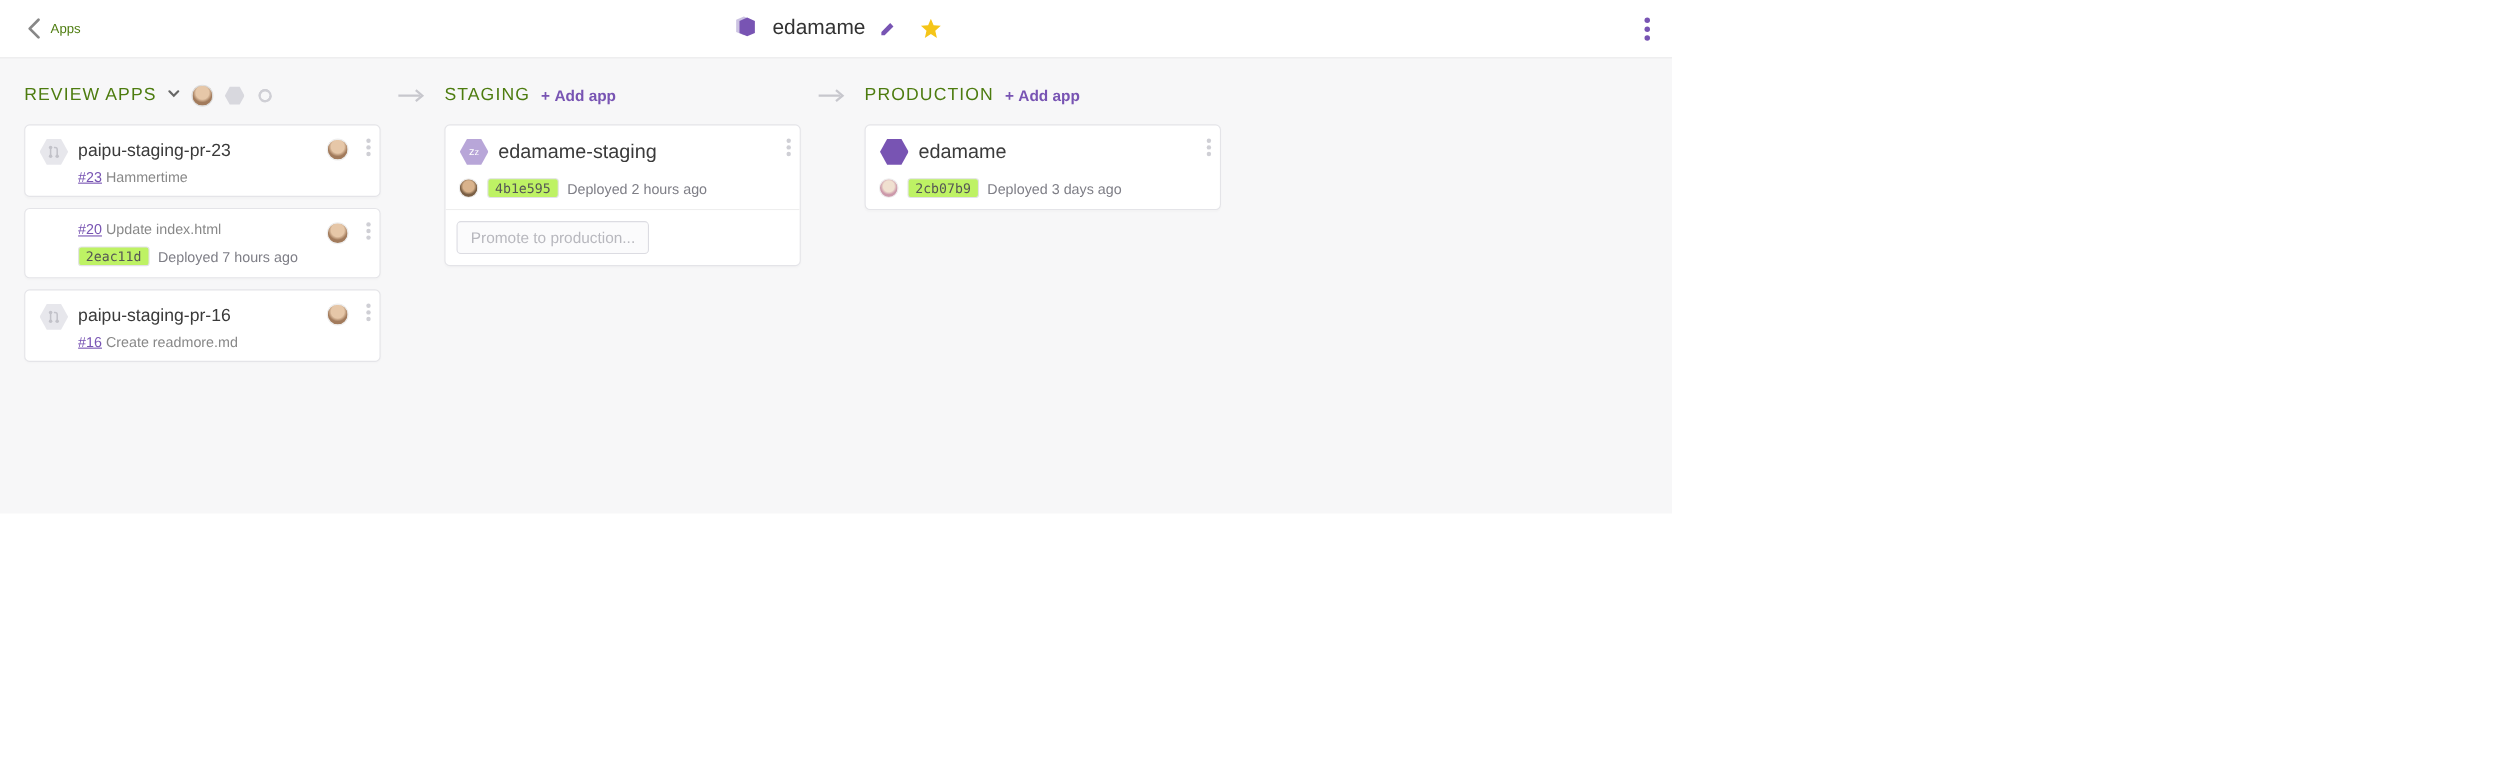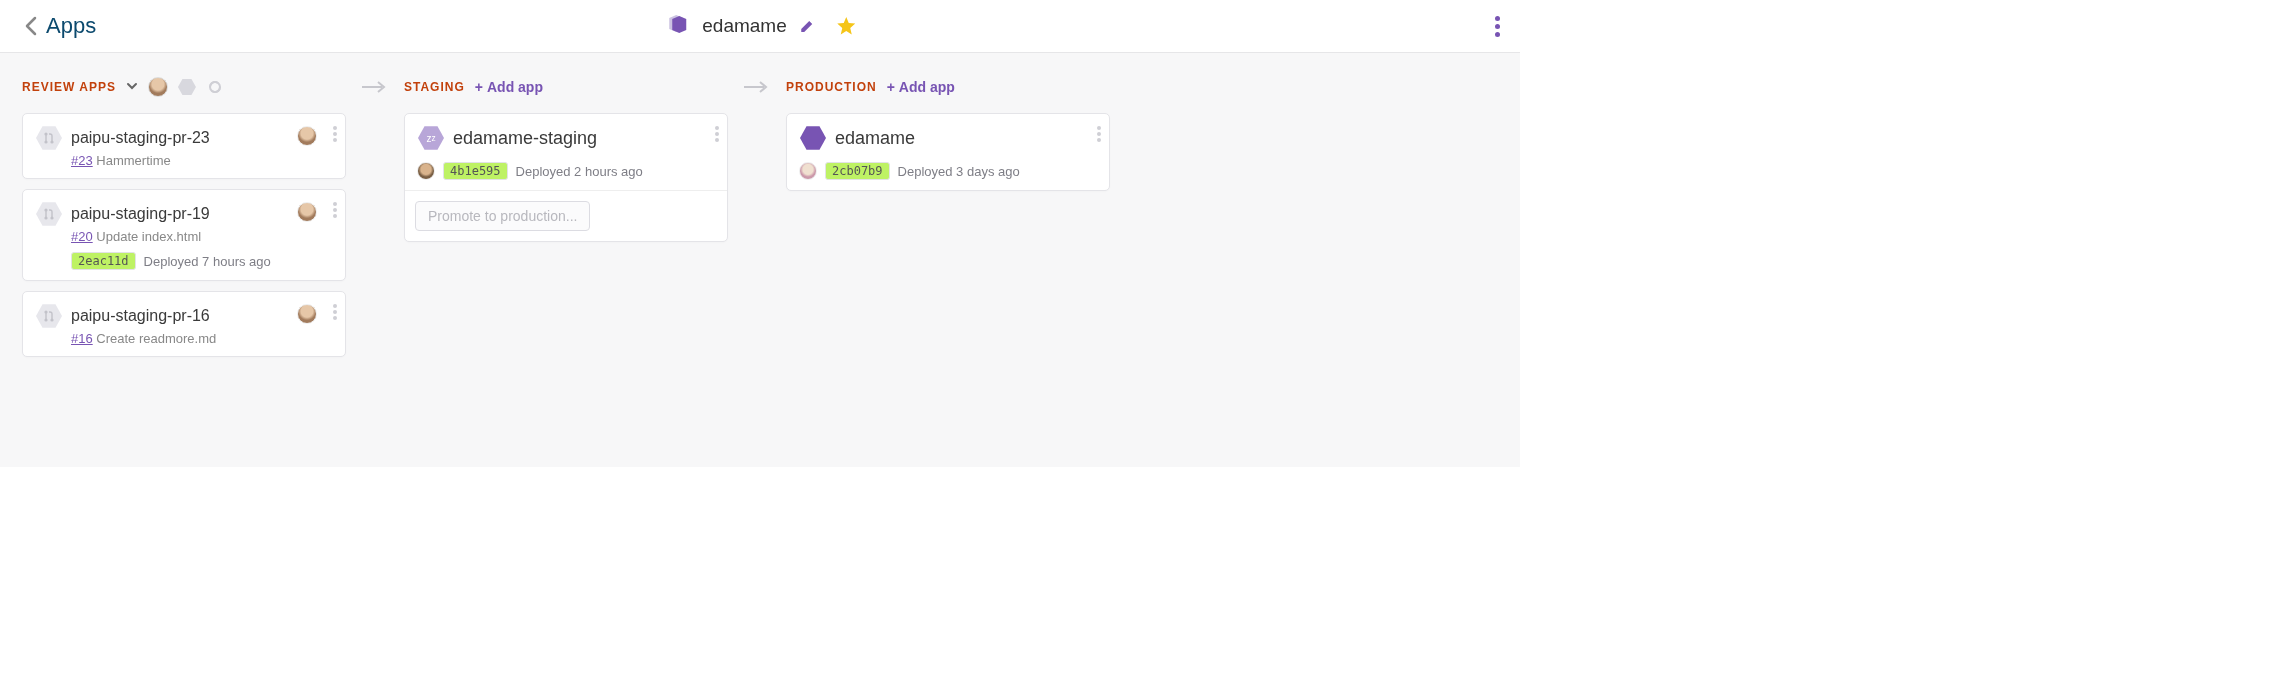--- a/index.html
+++ b/index.html
@@ -22,22 +22,22 @@
     position: relative;
   }
   .back-chevron {
     color: #888;
     margin-right: 8px;
     cursor: pointer;
     display: flex;
     align-items: center;
   }
   .back-label {
-    font-size: 22px;
-    color: #0c4a6e;
+    font-size: 12px;
+    color: #4d7c0f;
   }
   .title-center {
     position: absolute;
     left: 50%;
     transform: translateX(-50%);
     display: flex;
     align-items: center;
     gap: 12px;
   }
   .pipeline-icon {
@@ -83,25 +83,25 @@
 
   .column { width: 324px; flex-shrink: 0; }
   .col-header {
     display: flex;
     align-items: center;
     gap: 10px;
     margin-bottom: 14px;
     height: 24px;
   }
   .col-title {
-    font-size: 12px;
+    font-size: 16px;
     letter-spacing: 1px;
-    color: #c2410c;
+    color: #4d7c0f;
     text-transform: uppercase;
-    font-weight: 700;
+    font-weight: 400;
   }
   .chev-down { color: #666; }
   .header-avatar {
     width: 20px; height: 20px; border-radius: 50%;
     background: radial-gradient(circle at 50% 35%, #e6c7a8 40%, #a27b5c 60%);
     border: 1px solid #ddd;
   }
   .header-badge-hex {
     width: 18px; height: 18px; background: #d8d8de; clip-path: polygon(25% 5%, 75% 5%, 100% 50%, 75% 95%, 25% 95%, 0 50%);
   }
@@ -337,33 +337,20 @@
         <div class="card-menu">
             <span class="menu-dot"></span>
             <span class="menu-dot"></span>
             <span class="menu-dot"></span>
           </div>
       </div>
     </div>
 
     <div class="card">
       <div class="card-body">
-        <div class="card-row1">
-          <div class="app-icon">
-            <div class="hex grey">
-                <svg width="14" height="14" viewBox="0 0 14 14">
-                  <circle cx="4" cy="3" r="1.6" fill="currentColor"></circle>
-                  <circle cx="4" cy="11" r="1.6" fill="currentColor"></circle>
-                  <circle cx="10" cy="11" r="1.6" fill="currentColor"></circle>
-                  <path d="M4 4 L4 10 M10 10 L10 5 Q10 3 8 3 L7 3" fill="none" stroke="currentColor" stroke-width="1.4"></path>
-                </svg>
-              </div>
-          </div>
-          <span class="app-name">paipu-staging-pr-19</span>
-        </div>
         <div class="subline">
           <a class="pr-link">#20</a>
           <span>Update index.html</span>
         </div>
         <div class="commit-line">
           <span class="sha">2eac11d</span>
           <span class="deploy-txt">Deployed 7 hours ago</span>
         </div>
         <span class="card-avatar"></span>
         <div class="card-menu">

